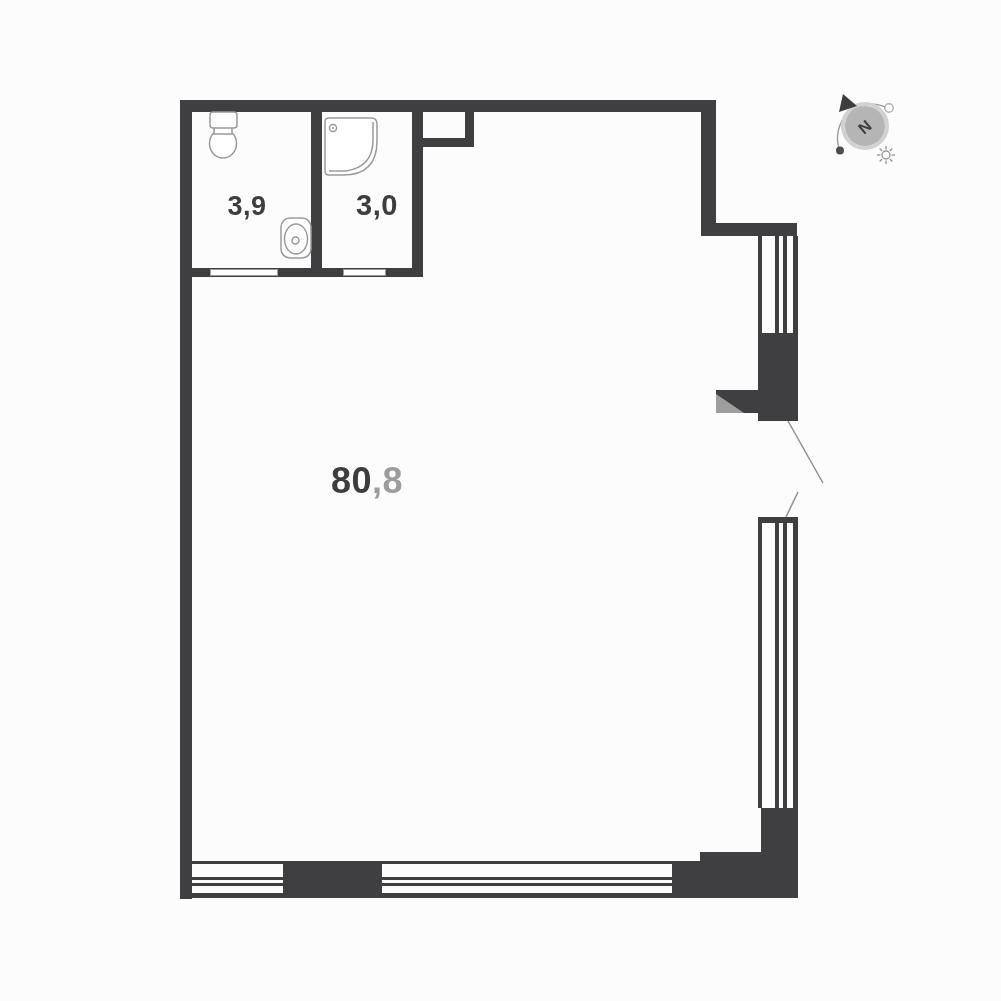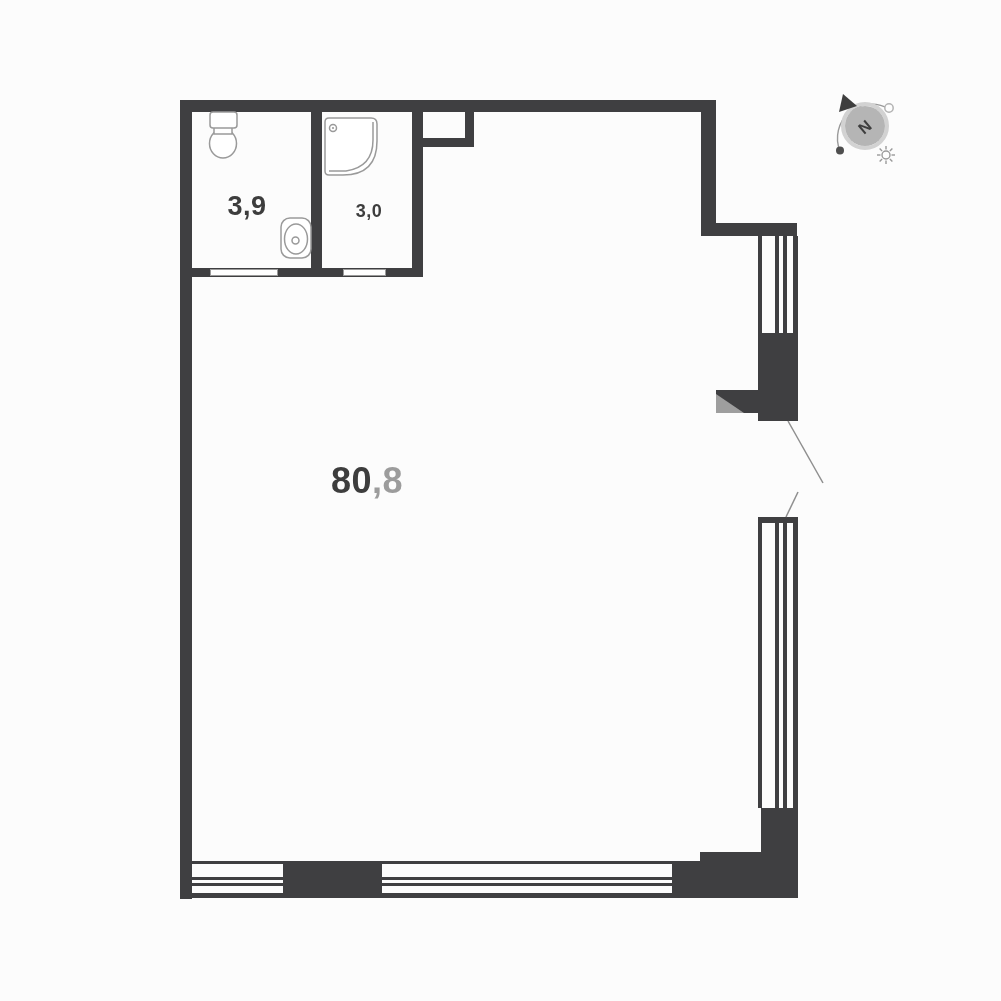--- a/index.html
+++ b/index.html
@@ -101,21 +101,21 @@
       </g>
       <circle cx="840" cy="150.5" r="4" fill="#4e4e4e"></circle>
       <circle cx="889" cy="108" r="4.2" fill="#fdfdfd" stroke="#b3b3b3" stroke-width="1.5"></circle>
     </g>
   </svg>
 
   <div class="area-label" style="left:204px;top:188px;width:86px;height:34px;font-size:27px;">
     <span>3,9</span>
   </div>
 
-  <div class="area-label" style="left:326px;top:188px;width:86px;height:34px;font-size:18px;">
+  <div class="area-label" style="left:334px;top:188px;width:86px;height:34px;font-size:29px;">
     <span>3,0</span>
   </div>
 
   <div class="area-label" style="left:315px;top:466px;width:104px;height:36px;font-size:36px;">
     <span>80</span>
       <span class="frac">,8</span>
   </div>
 
 </div>
 

